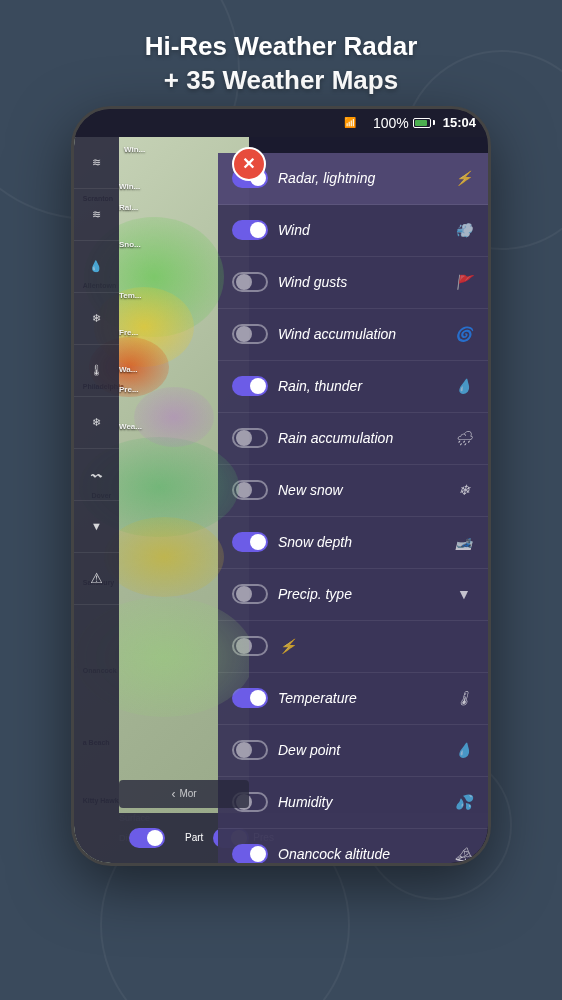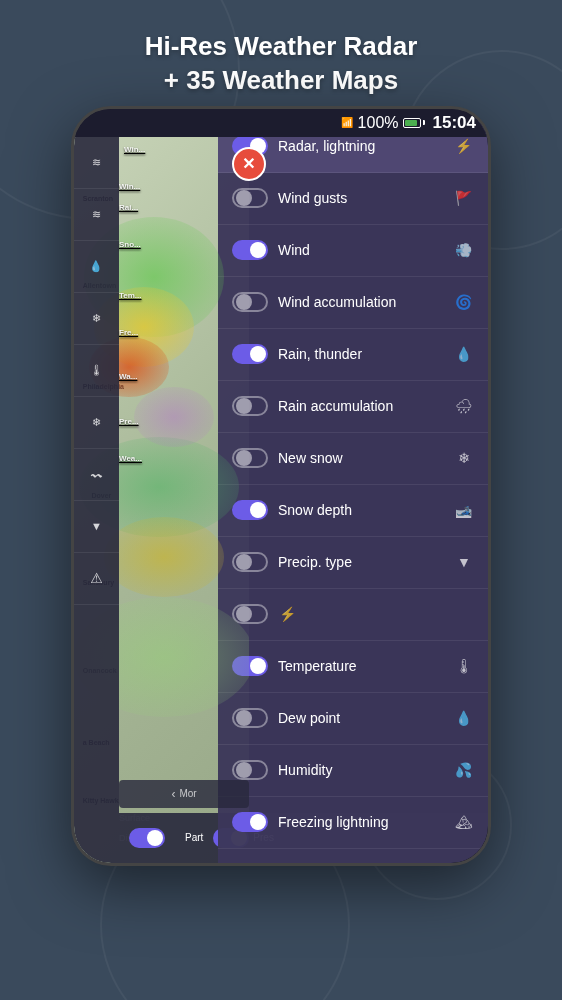--- a/index.html
+++ b/index.html
@@ -78,21 +78,22 @@
       justify-content: flex-end;
       padding: 0 12px;
       gap: 4px;
     }
     .status-signal {
       color: white;
       font-size: 10px;
     }
     .status-battery-text {
       color: white;
-      font-size: 16px;
+      font-size: 14px;
+      margin-left: 12px;
     }
     .status-battery-icon {
       display: inline-flex;
       align-items: center;
       gap: 1px;
     }
     .battery-body {
       width: 18px;
       height: 10px;
       border: 1.5px solid white;
@@ -110,21 +111,21 @@
     }
     .battery-tip {
       width: 2px;
       height: 5px;
       background: white;
       border-radius: 0 1px 1px 0;
       margin-left: 1px;
     }
     .status-time {
       color: white;
-      font-size: 17px;
+      font-size: 13px;
       font-weight: bold;
       margin-left: 4px;
     }
 
     
     .map-area {
       position: absolute;
       top: 28px;
       left: 0;
       width: 175px;
@@ -143,27 +144,28 @@
       position: absolute;
       color: #333;
       font-size: 7px;
       font-weight: bold;
       white-space: nowrap;
     }
 
     
     .menu-panel {
       position: absolute;
-      top: 12px;
+      top: 44px;
       right: 0;
       width: 270px;
       bottom: 0;
       background: rgba(60, 55, 90, 0.97);
       overflow-y: auto;
       overflow-x: hidden;
+      font-style: italic;
     }
 
     .menu-panel::-webkit-scrollbar {
       width: 3px;
     }
     .menu-panel::-webkit-scrollbar-thumb {
       background: rgba(255,255,255,0.2);
     }
 
     .menu-item {
@@ -413,29 +415,29 @@
       <div class="side-item" style="font-size:11px;color:rgba(255,255,255,0.8);">≋</div>
       <div class="side-item" style="font-size:11px;">💧</div>
       <div class="side-item" style="font-size:11px;">❄</div>
       <div class="side-item" style="font-size:11px;">🌡</div>
       <div class="side-item" style="font-size:11px;">❄</div>
       <div class="side-item" style="font-size:11px;">〰</div>
       <div class="side-item" style="font-size:11px;">▼</div>
       <div class="side-item">⚠</div>
     </div>
 
-    <div style="position:absolute;top:28px;left:45px;width:130px;z-index:55;text-decoration:underline;">
+    <div style="position:absolute;top:28px;left:45px;width:130px;z-index:55;">
       <div class="map-label" style="top:0px;left:5px;position:relative;margin-top:8px;">Win...</div>
       <div class="map-label" style="position:relative;margin-top:28px;">Win...</div>
       <div class="map-label" style="position:relative;margin-top:12px;">Rai...</div>
       <div class="map-label" style="position:relative;margin-top:28px;">Sno...</div>
       <div class="map-label" style="position:relative;margin-top:42px;">Tem...</div>
       <div class="map-label" style="position:relative;margin-top:28px;">Fre...</div>
-      <div class="map-label" style="position:relative;margin-top:35px;">Wa...</div>
-      <div class="map-label" style="position:relative;margin-top:36px;">Pre...</div>
+      <div class="map-label" style="position:relative;margin-top:28px;">Wa...</div>
+      <div class="map-label" style="position:relative;margin-top:11px;">Pre...</div>
       <div class="map-label" style="position:relative;margin-top:28px;">Wea...</div>
     </div>
 
     <div class="back-btn">
       <span class="back-chevron">‹</span>
       <span class="back-text">Mor</span>
     </div>
 
     <div class="surface-label">Surface</div>
 
@@ -458,34 +460,34 @@
 
     <div class="menu-panel" id="menu-panel">
     <div class="menu-item first">
           <div class="toggle toggle-on">
             <div class="toggle-knob"></div>
           </div>
           <span class="menu-item-label">Radar, lightning</span>
           <span class="menu-item-icon">⚡</span>
         </div>
         <div class="menu-item">
+          <div class="toggle toggle-on">
+            <div class="toggle-knob"></div>
+          </div>
+          <span class="menu-item-label">Wind</span>
+          <span class="menu-item-icon">💨</span>
+        </div>
+        <div class="menu-item">
           <div class="toggle toggle-off">
             <div class="toggle-knob"></div>
           </div>
           <span class="menu-item-label">Wind gusts</span>
           <span class="menu-item-icon">🚩</span>
         </div>
         <div class="menu-item">
-          <div class="toggle toggle-on">
-            <div class="toggle-knob"></div>
-          </div>
-          <span class="menu-item-label">Wind</span>
-          <span class="menu-item-icon">💨</span>
-        </div>
-        <div class="menu-item">
           <div class="toggle toggle-off">
             <div class="toggle-knob"></div>
           </div>
           <span class="menu-item-label">Wind accumulation</span>
           <span class="menu-item-icon">🌀</span>
         </div>
         <div class="menu-item">
           <div class="toggle toggle-on">
             <div class="toggle-knob"></div>
           </div>
@@ -544,21 +546,21 @@
           <div class="toggle toggle-off">
             <div class="toggle-knob"></div>
           </div>
           <span class="menu-item-label">Humidity</span>
           <span class="menu-item-icon">💦</span>
         </div>
         <div class="menu-item">
           <div class="toggle toggle-on">
             <div class="toggle-knob"></div>
           </div>
-          <span class="menu-item-label">Freezing lightning</span>
+          <span class="menu-item-label">Onancock altitude</span>
           <span class="menu-item-icon">🏔</span>
         </div>
       </div>
 
     <div class="close-btn">
       <span class="close-btn-x">✕</span>
     </div>
 
   </div>
 </div>

